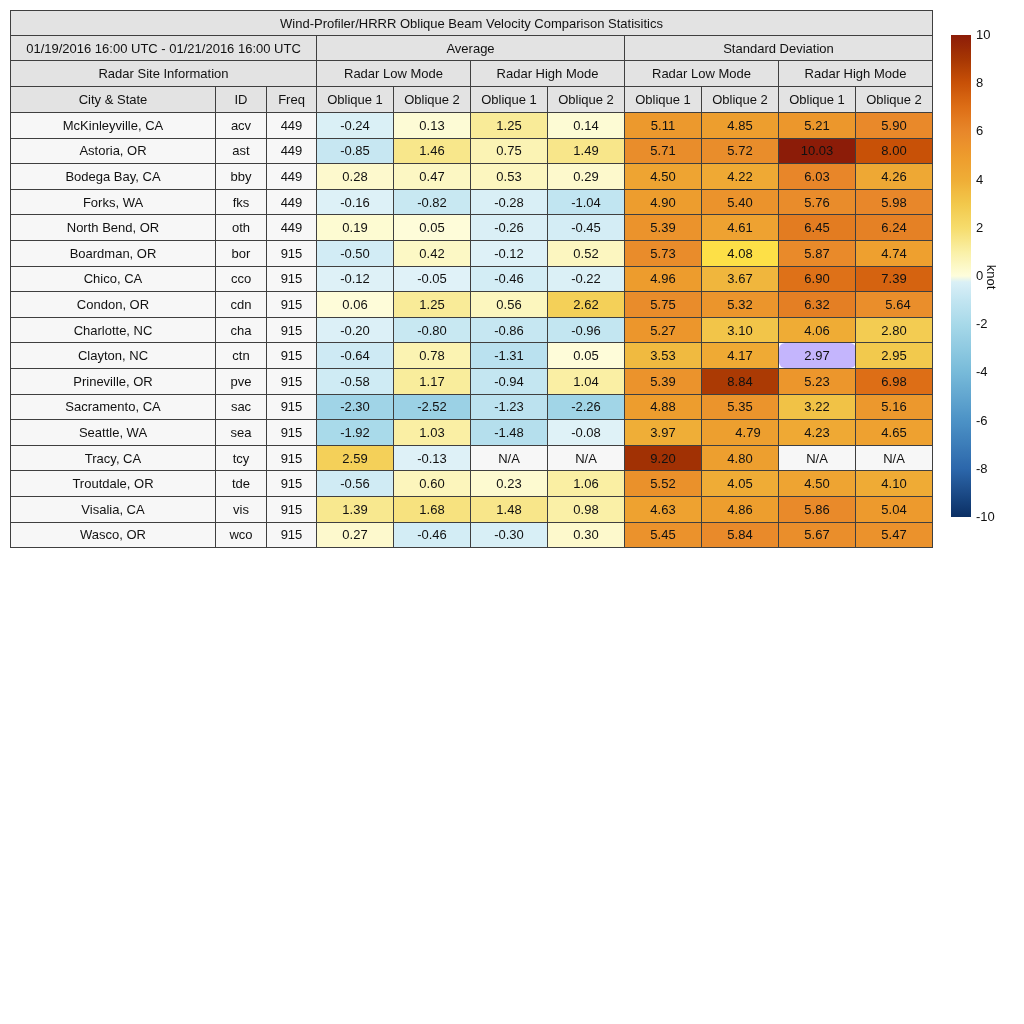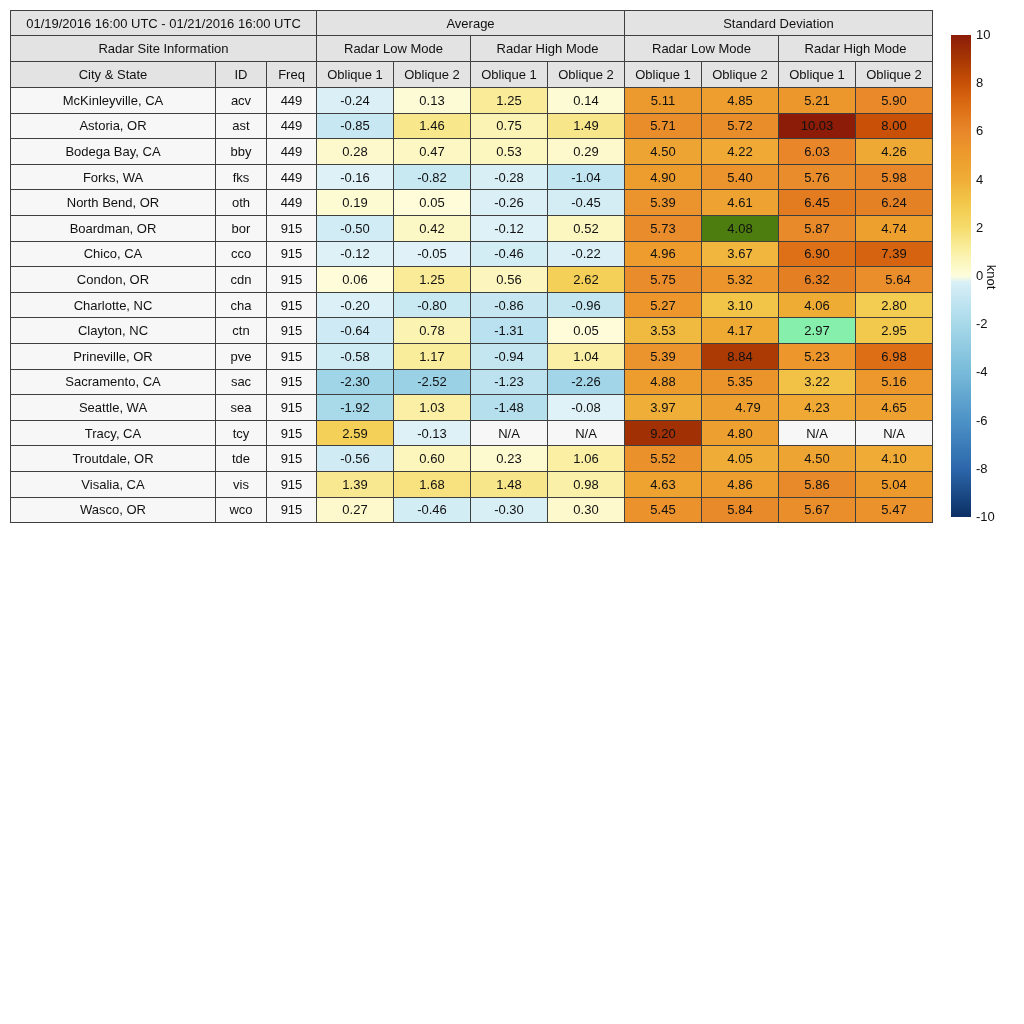--- a/index.html
+++ b/index.html
@@ -38,20 +38,23 @@
     <col style="width:77px">
       <col style="width:77px">
       <col style="width:77px">
       <col style="width:77px">
     <col style="width:77px">
       <col style="width:77px">
       <col style="width:77px">
       <col style="width:77px">
   </colgroup>
   <thead>
+    <tr class="h-row1">
+      <th colspan="11">Wind-Profiler/HRRR Oblique Beam Velocity Comparison Statisitics</th>
+    </tr>
     <tr class="h-row2">
       <th colspan="3">01/19/2016 16:00 UTC - 01/21/2016 16:00 UTC</th>
       <th colspan="4">Average</th>
       <th colspan="4">Standard Deviation</th>
     </tr>
     <tr class="h-row3">
       <th colspan="3">Radar Site Information</th>
       <th colspan="2">Radar Low Mode</th>
       <th colspan="2">Radar High Mode</th>
       <th colspan="2">Radar Low Mode</th>
@@ -139,21 +142,21 @@
       </tr>
       <tr class="data-row">
         <td class="label-cell">Boardman, OR</td>
         <td class="label-cell">bor</td>
         <td class="label-cell">915</td>
         <td class="value-cell" style="background: rgb(210, 236, 245);">-0.50</td>
         <td class="value-cell" style="background: rgb(252, 248, 197);">0.42</td>
         <td class="value-cell" style="background: rgb(222, 241, 247);">-0.12</td>
         <td class="value-cell" style="background: rgb(252, 246, 192);">0.52</td>
         <td class="value-cell" style="background: rgb(233, 140, 43);">5.73</td>
-        <td class="value-cell" style="background: #4d7c0f;">4.08</td>
+        <td class="value-cell" style="background: #fde047;">4.08</td>
         <td class="value-cell" style="background: rgb(233, 138, 42);">5.87</td>
         <td class="value-cell" style="background: rgb(238, 160, 47);">4.74</td>
       </tr>
       <tr class="data-row">
         <td class="label-cell">Chico, CA</td>
         <td class="label-cell">cco</td>
         <td class="label-cell">915</td>
         <td class="value-cell" style="background: rgb(222, 241, 247);">-0.12</td>
         <td class="value-cell" style="background: rgb(224, 242, 248);">-0.05</td>
         <td class="value-cell" style="background: rgb(211, 237, 245);">-0.46</td>
@@ -192,21 +195,21 @@
       <tr class="data-row">
         <td class="label-cell">Clayton, NC</td>
         <td class="label-cell">ctn</td>
         <td class="label-cell">915</td>
         <td class="value-cell" style="background: rgb(206, 234, 244);">-0.64</td>
         <td class="value-cell" style="background: rgb(251, 243, 178);">0.78</td>
         <td class="value-cell" style="background: rgb(186, 225, 239);">-1.31</td>
         <td class="value-cell" style="background: rgb(254, 252, 217);">0.05</td>
         <td class="value-cell" style="background: rgb(240, 186, 64);">3.53</td>
         <td class="value-cell" style="background: rgb(239, 170, 52);">4.17</td>
-        <td class="value-cell" style="background: #86efac;">2.97</td>
+        <td class="value-cell" style="background: #c4b5fd; border-radius: 6px;">2.97</td>
         <td class="value-cell" style="background: rgb(242, 201, 77);">2.95</td>
       </tr>
       <tr class="data-row">
         <td class="label-cell">Prineville, OR</td>
         <td class="label-cell">pve</td>
         <td class="label-cell">915</td>
         <td class="value-cell" style="background: rgb(207, 235, 244);">-0.58</td>
         <td class="value-cell" style="background: rgb(249, 237, 156); margin-left: 44px;">1.17</td>
         <td class="value-cell" style="background: rgb(196, 230, 241);">-0.94</td>
         <td class="value-cell" style="background: rgb(250, 239, 164);">1.04</td>

